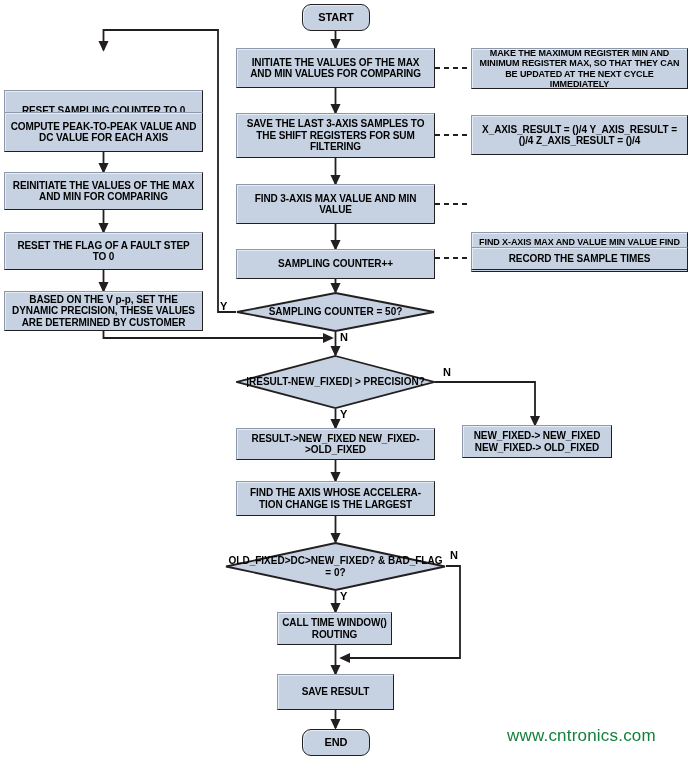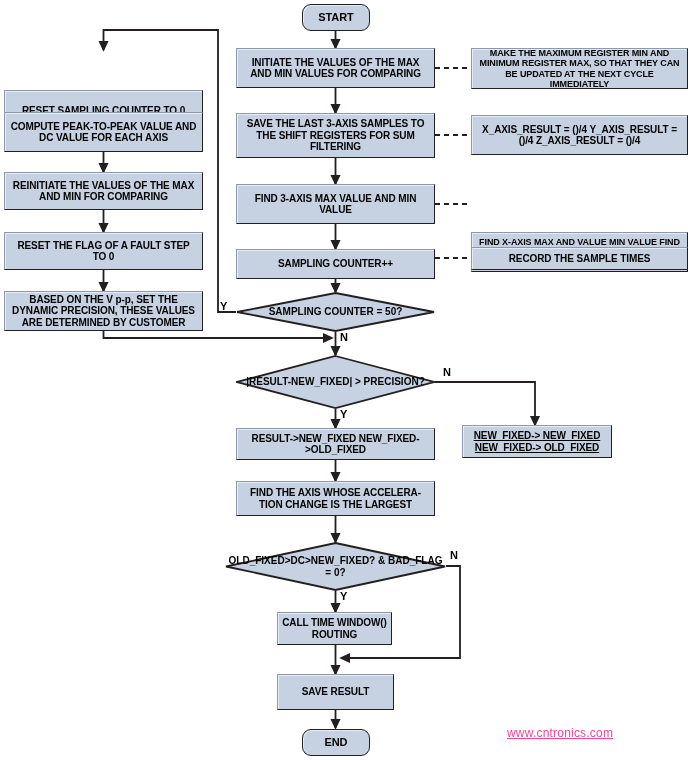--- a/index.html
+++ b/index.html
@@ -82,26 +82,25 @@
   .blabel{
     position:absolute;
     font-weight:bold;
     color:#000;
     font-size:11px;
     z-index:4;
   }
   
   .watermark{
     position:absolute;
-    color:#ec4899;
-    font-size:12px;
+    color:#15803d;
+    font-size:17px;
     letter-spacing:0.2px;
     z-index:1;
     white-space:nowrap;
-    text-decoration:underline;
   }
   .t9{font-size:9px;}
   .t10{font-size:10px;}
   .t11{font-size:11px;}
 </style>
 </head>
 <body>
 
 <div id="canvas">
 
@@ -170,21 +169,21 @@
   <div class="node proc t10" style="left:236px;top:249px;width:199px;height:30px;padding:0 6px;">SAMPLING COUNTER++</div>
 
   <div class="node proc t10" style="left:236px;top:428px;width:199px;height:32px;padding:0 4px;">RESULT-&gt;NEW_FIXED NEW_FIXED-&gt;OLD_FIXED</div>
 
   <div class="node proc t10" style="left:236px;top:481px;width:199px;height:35px;padding:0 6px;">FIND THE AXIS WHOSE ACCELERA-TION CHANGE IS THE LARGEST</div>
 
   <div class="node proc t10" style="left:277px;top:612px;width:115px;height:33px;padding:0 4px;">CALL TIME WINDOW() ROUTING</div>
 
   <div class="node proc t10" style="left:277px;top:674px;width:117px;height:36px;padding:0 4px;">SAVE RESULT</div>
 
-  <div class="node proc t10" style="left:462px;top:425px;width:150px;height:33px;padding:0 4px;text-decoration:underline;">NEW_FIXED-&gt; NEW_FIXED NEW_FIXED-&gt; OLD_FIXED</div>
+  <div class="node proc t10" style="left:462px;top:425px;width:150px;height:33px;padding:0 4px;">NEW_FIXED-&gt; NEW_FIXED NEW_FIXED-&gt; OLD_FIXED</div>
 
   <div class="node proc t10" style="left:4px;top:50px;width:199px;height:42px;padding:0 6px;margin-top:40px;">RESET SAMPLING COUNTER TO 0</div>
 
   <div class="node proc t10" style="left:4px;top:112px;width:199px;height:40px;padding:0 5px;">COMPUTE PEAK-TO-PEAK VALUE AND DC VALUE FOR EACH AXIS</div>
 
   <div class="node proc t10" style="left:4px;top:172px;width:199px;height:38px;padding:0 5px;">REINITIATE THE VALUES OF THE MAX AND MIN FOR COMPARING</div>
 
   <div class="node proc t10" style="left:4px;top:232px;width:199px;height:38px;padding:0 6px;">RESET THE FLAG OF A FAULT STEP TO 0</div>
 
   <div class="node note t9" style="left:471px;top:48px;width:217px;height:41px;padding:0 4px;">MAKE THE MAXIMUM REGISTER MIN AND MINIMUM REGISTER MAX, SO THAT THEY CAN BE UPDATED AT THE NEXT CYCLE IMMEDIATELY</div>

